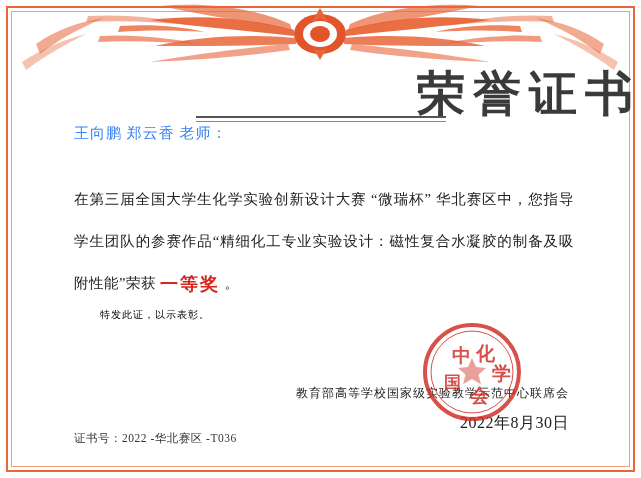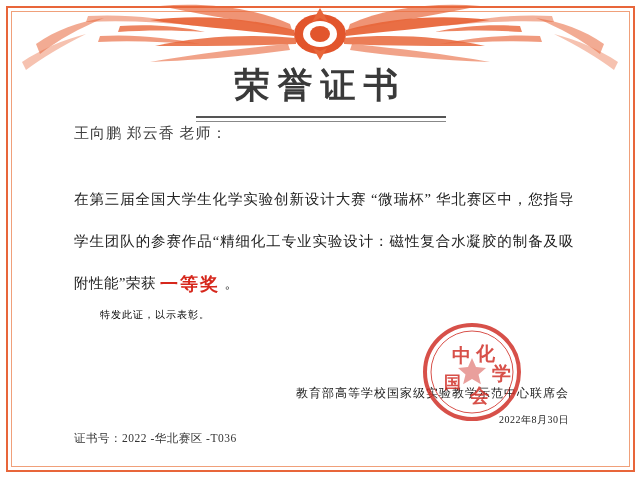--- a/index.html
+++ b/index.html
@@ -49,22 +49,22 @@
   }
   .ornament svg {
     display: block;
   }
   
   .title {
     position: absolute;
     left: 0;
     top: 62px;
     width: 641px;
-    text-align: center;
-    font-size: 35px;
+    text-align: right;
+    font-size: 48px;
     letter-spacing: 8px;
     color: #3a3a3a;
     font-family: "DejaVu Serif", "Liberation Serif", serif;
     font-weight: bold;
   }
   .title-underline {
     position: absolute;
     left: 196px;
     top: 116px;
     width: 250px;
@@ -75,21 +75,21 @@
     top: 121px;
     height: 1px;
     background: #888;
   }
   
   .salutation {
     position: absolute;
     left: 74px;
     top: 124px;
     font-size: 15px;
-    color: #404040;
+    color: #3b82f6;
     letter-spacing: 1px;
   }
   .body-text {
     position: absolute;
     left: 74px;
     top: 178px;
     width: 500px;
     font-size: 14.5px;
     line-height: 42px;
     color: #222;
@@ -126,21 +126,21 @@
     right: 72px;
     top: 385px;
     font-size: 12px;
     color: #222;
     letter-spacing: 1px;
   }
   .date {
     position: absolute;
     right: 72px;
     top: 413px;
-    font-size: 10px;
+    font-size: 16px;
     color: #222;
     letter-spacing: 0.5px;
   }
   .cert-no {
     position: absolute;
     left: 74px;
     top: 415px;
     font-size: 11.5px;
     color: #333;
     letter-spacing: 0.5px;

